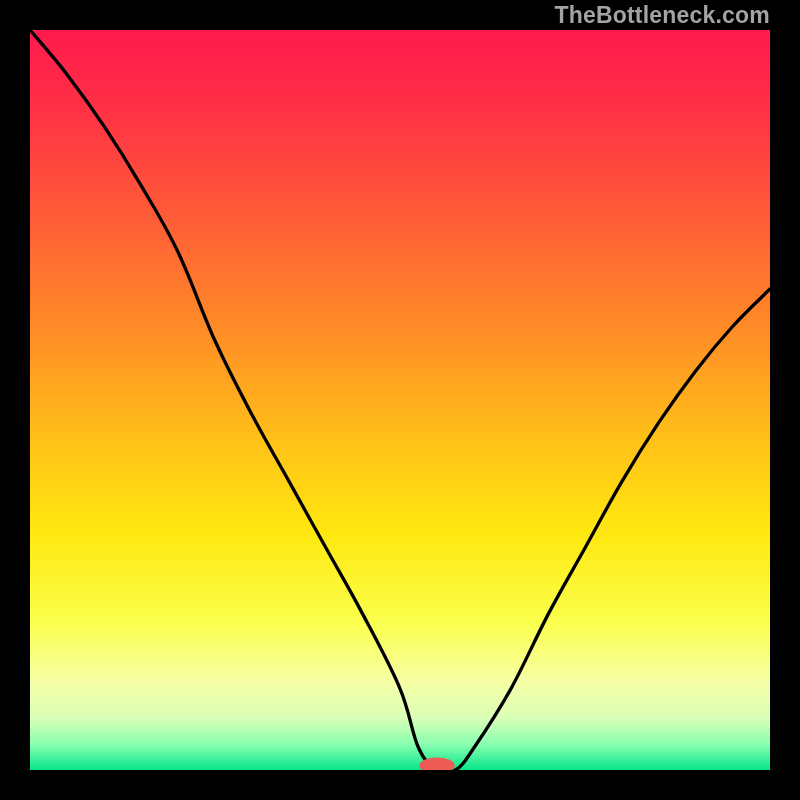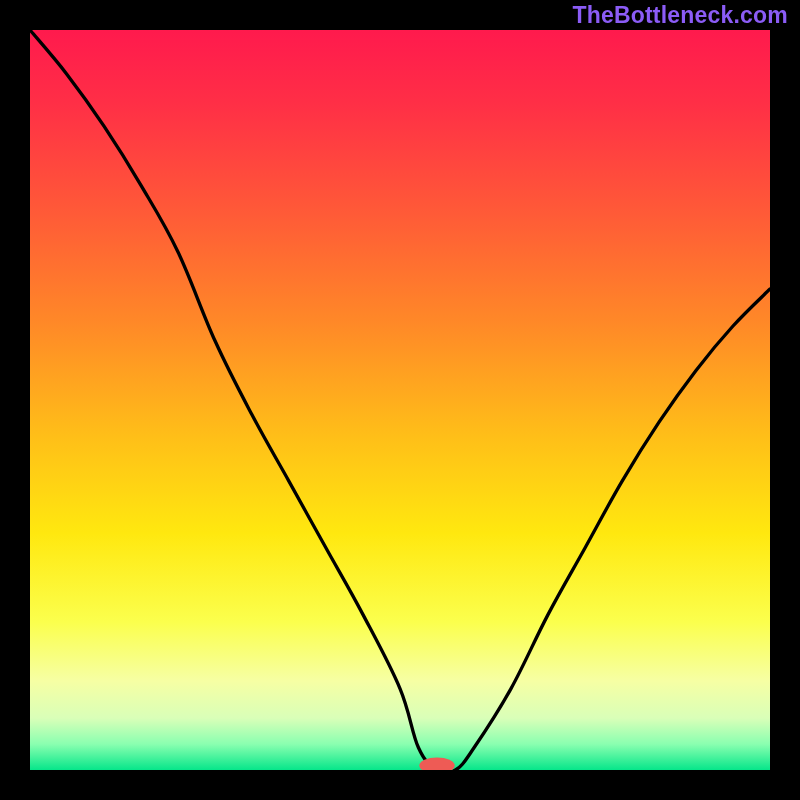--- a/index.html
+++ b/index.html
@@ -13,22 +13,22 @@
   .frame {
     width: 800px;
     height: 800px;
     background: #000000;
     position: relative;
     box-sizing: border-box;
   }
   .watermark {
     position: absolute;
     top: 2px;
-    right: 12px;
-    color: #8b5cf6;
+    right: 30px;
+    color: #a3a3a3;
     font-size: 23px;
     font-weight: 600;
     letter-spacing: 0.2px;
     z-index: 5;
   }
   svg.plot {
     position: absolute;
     left: 30px;
     top: 30px;
     width: 740px;

